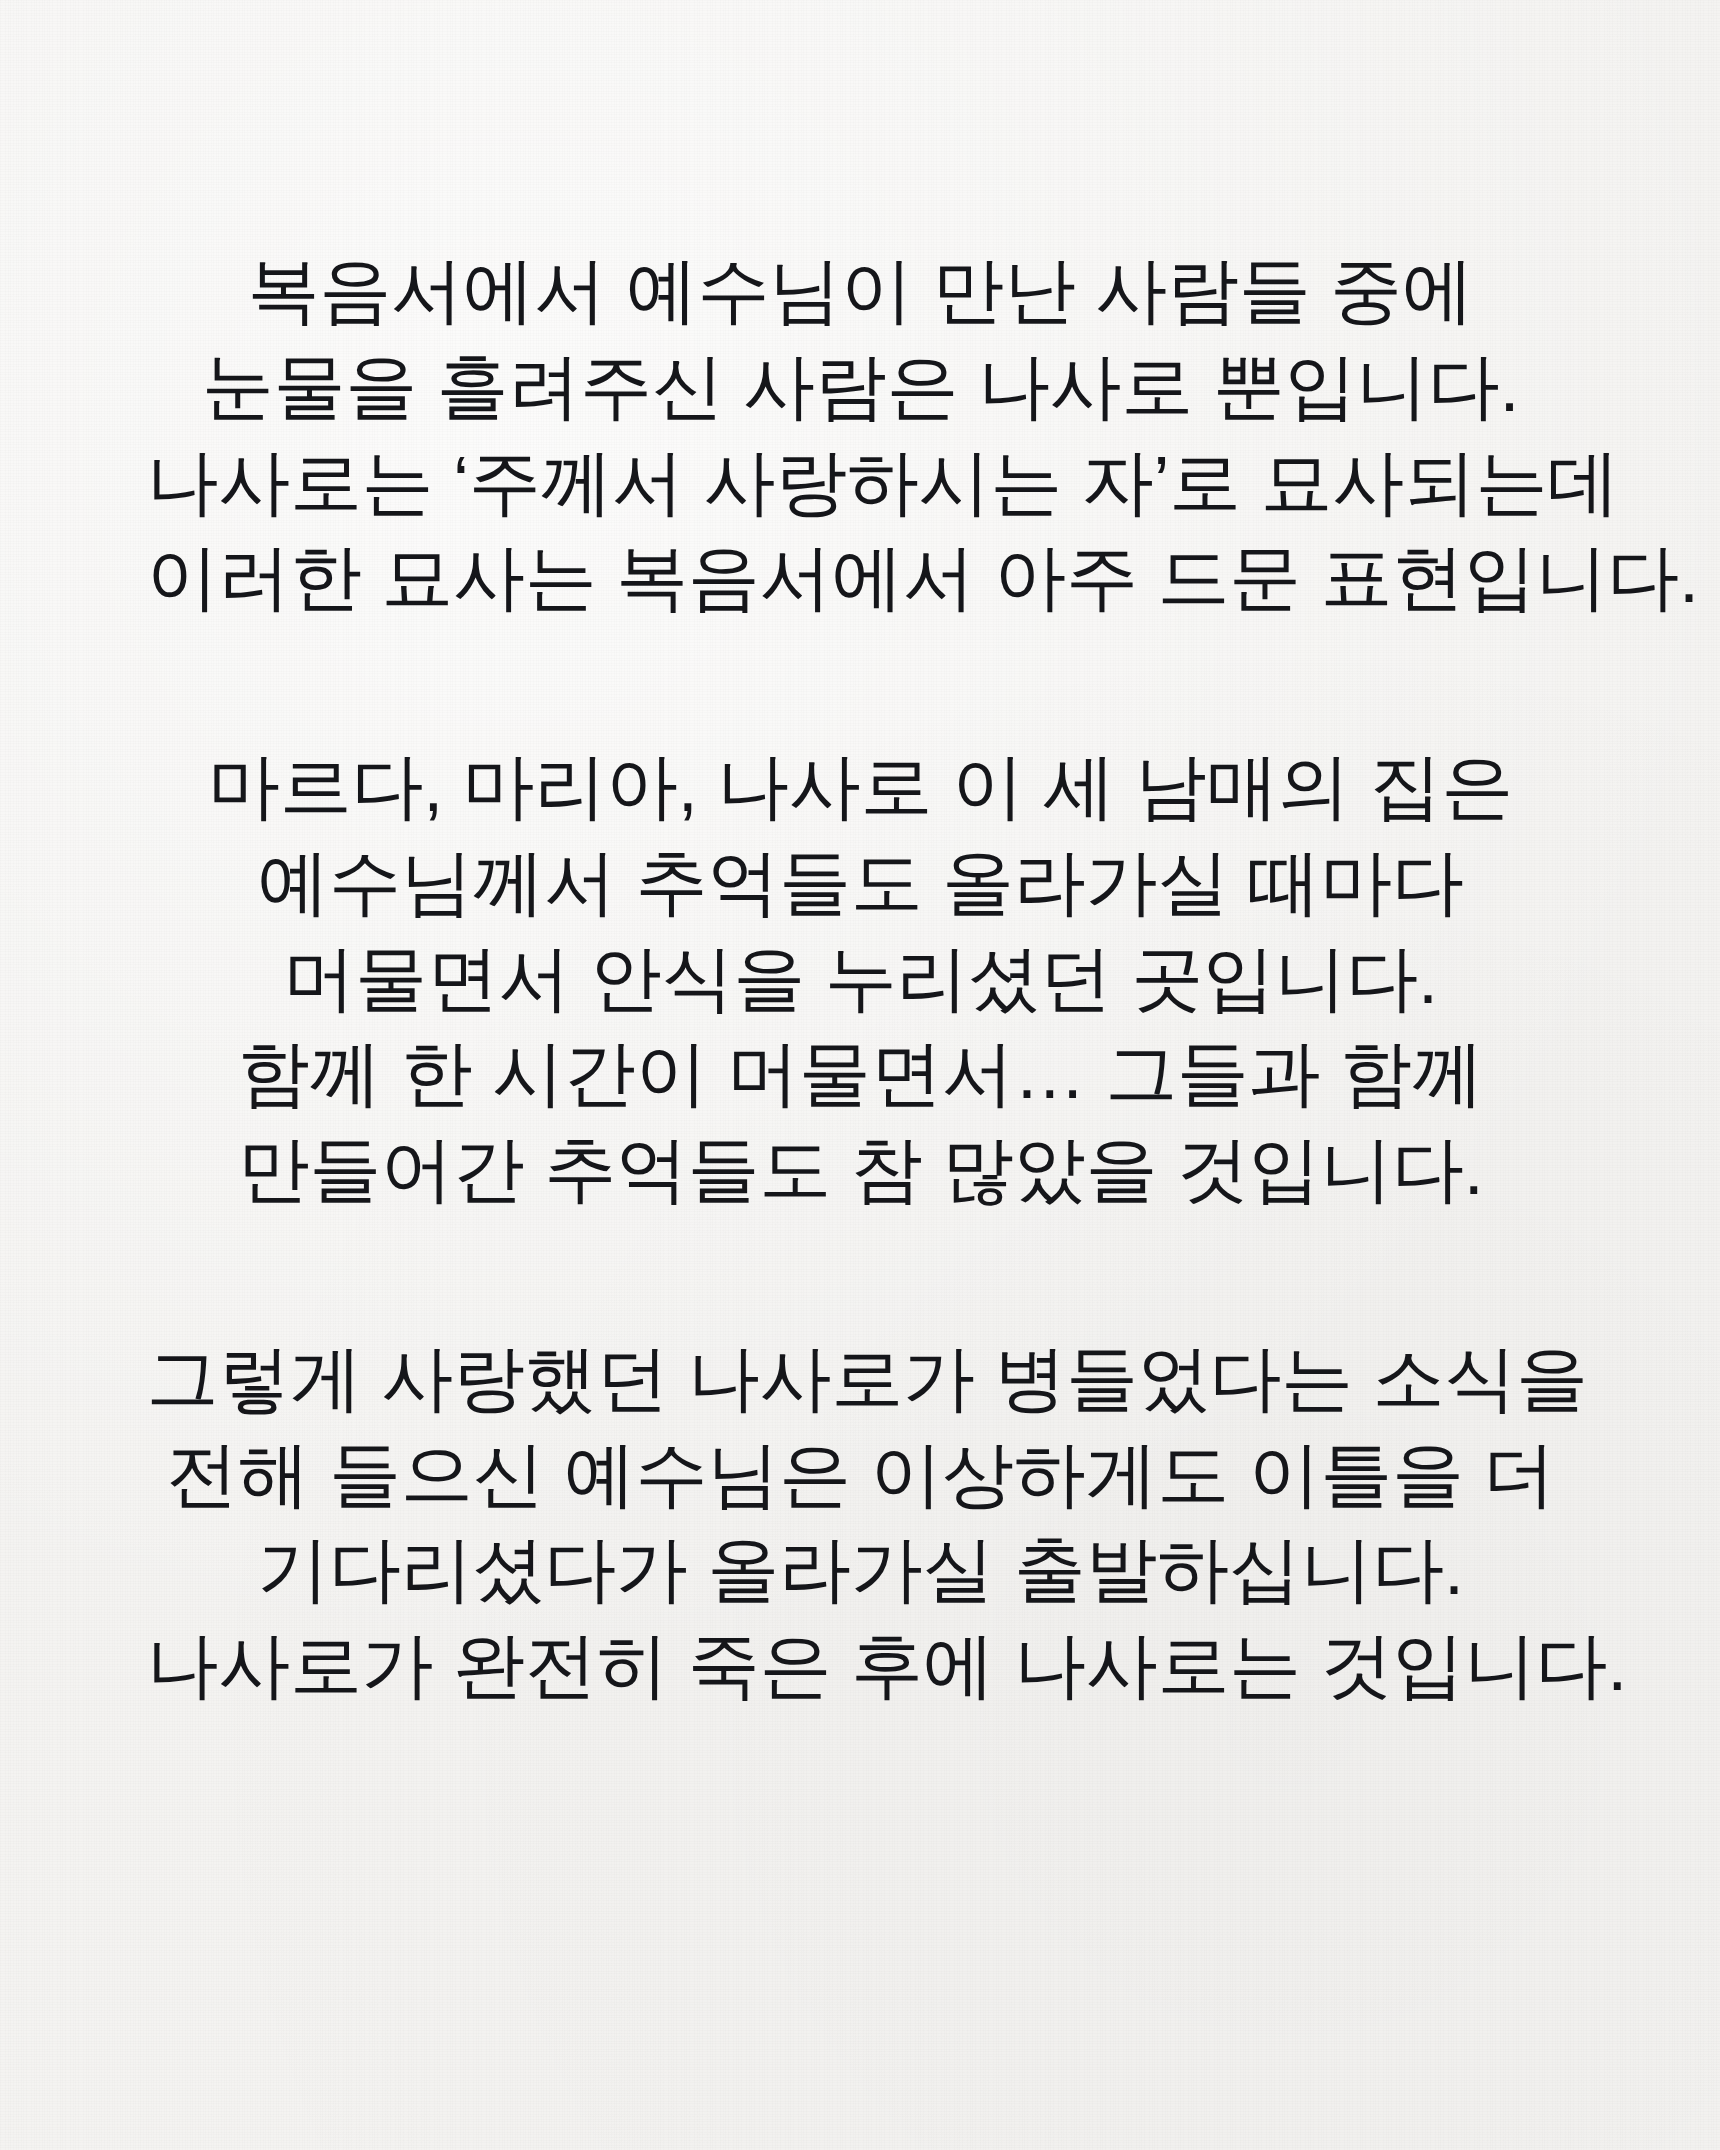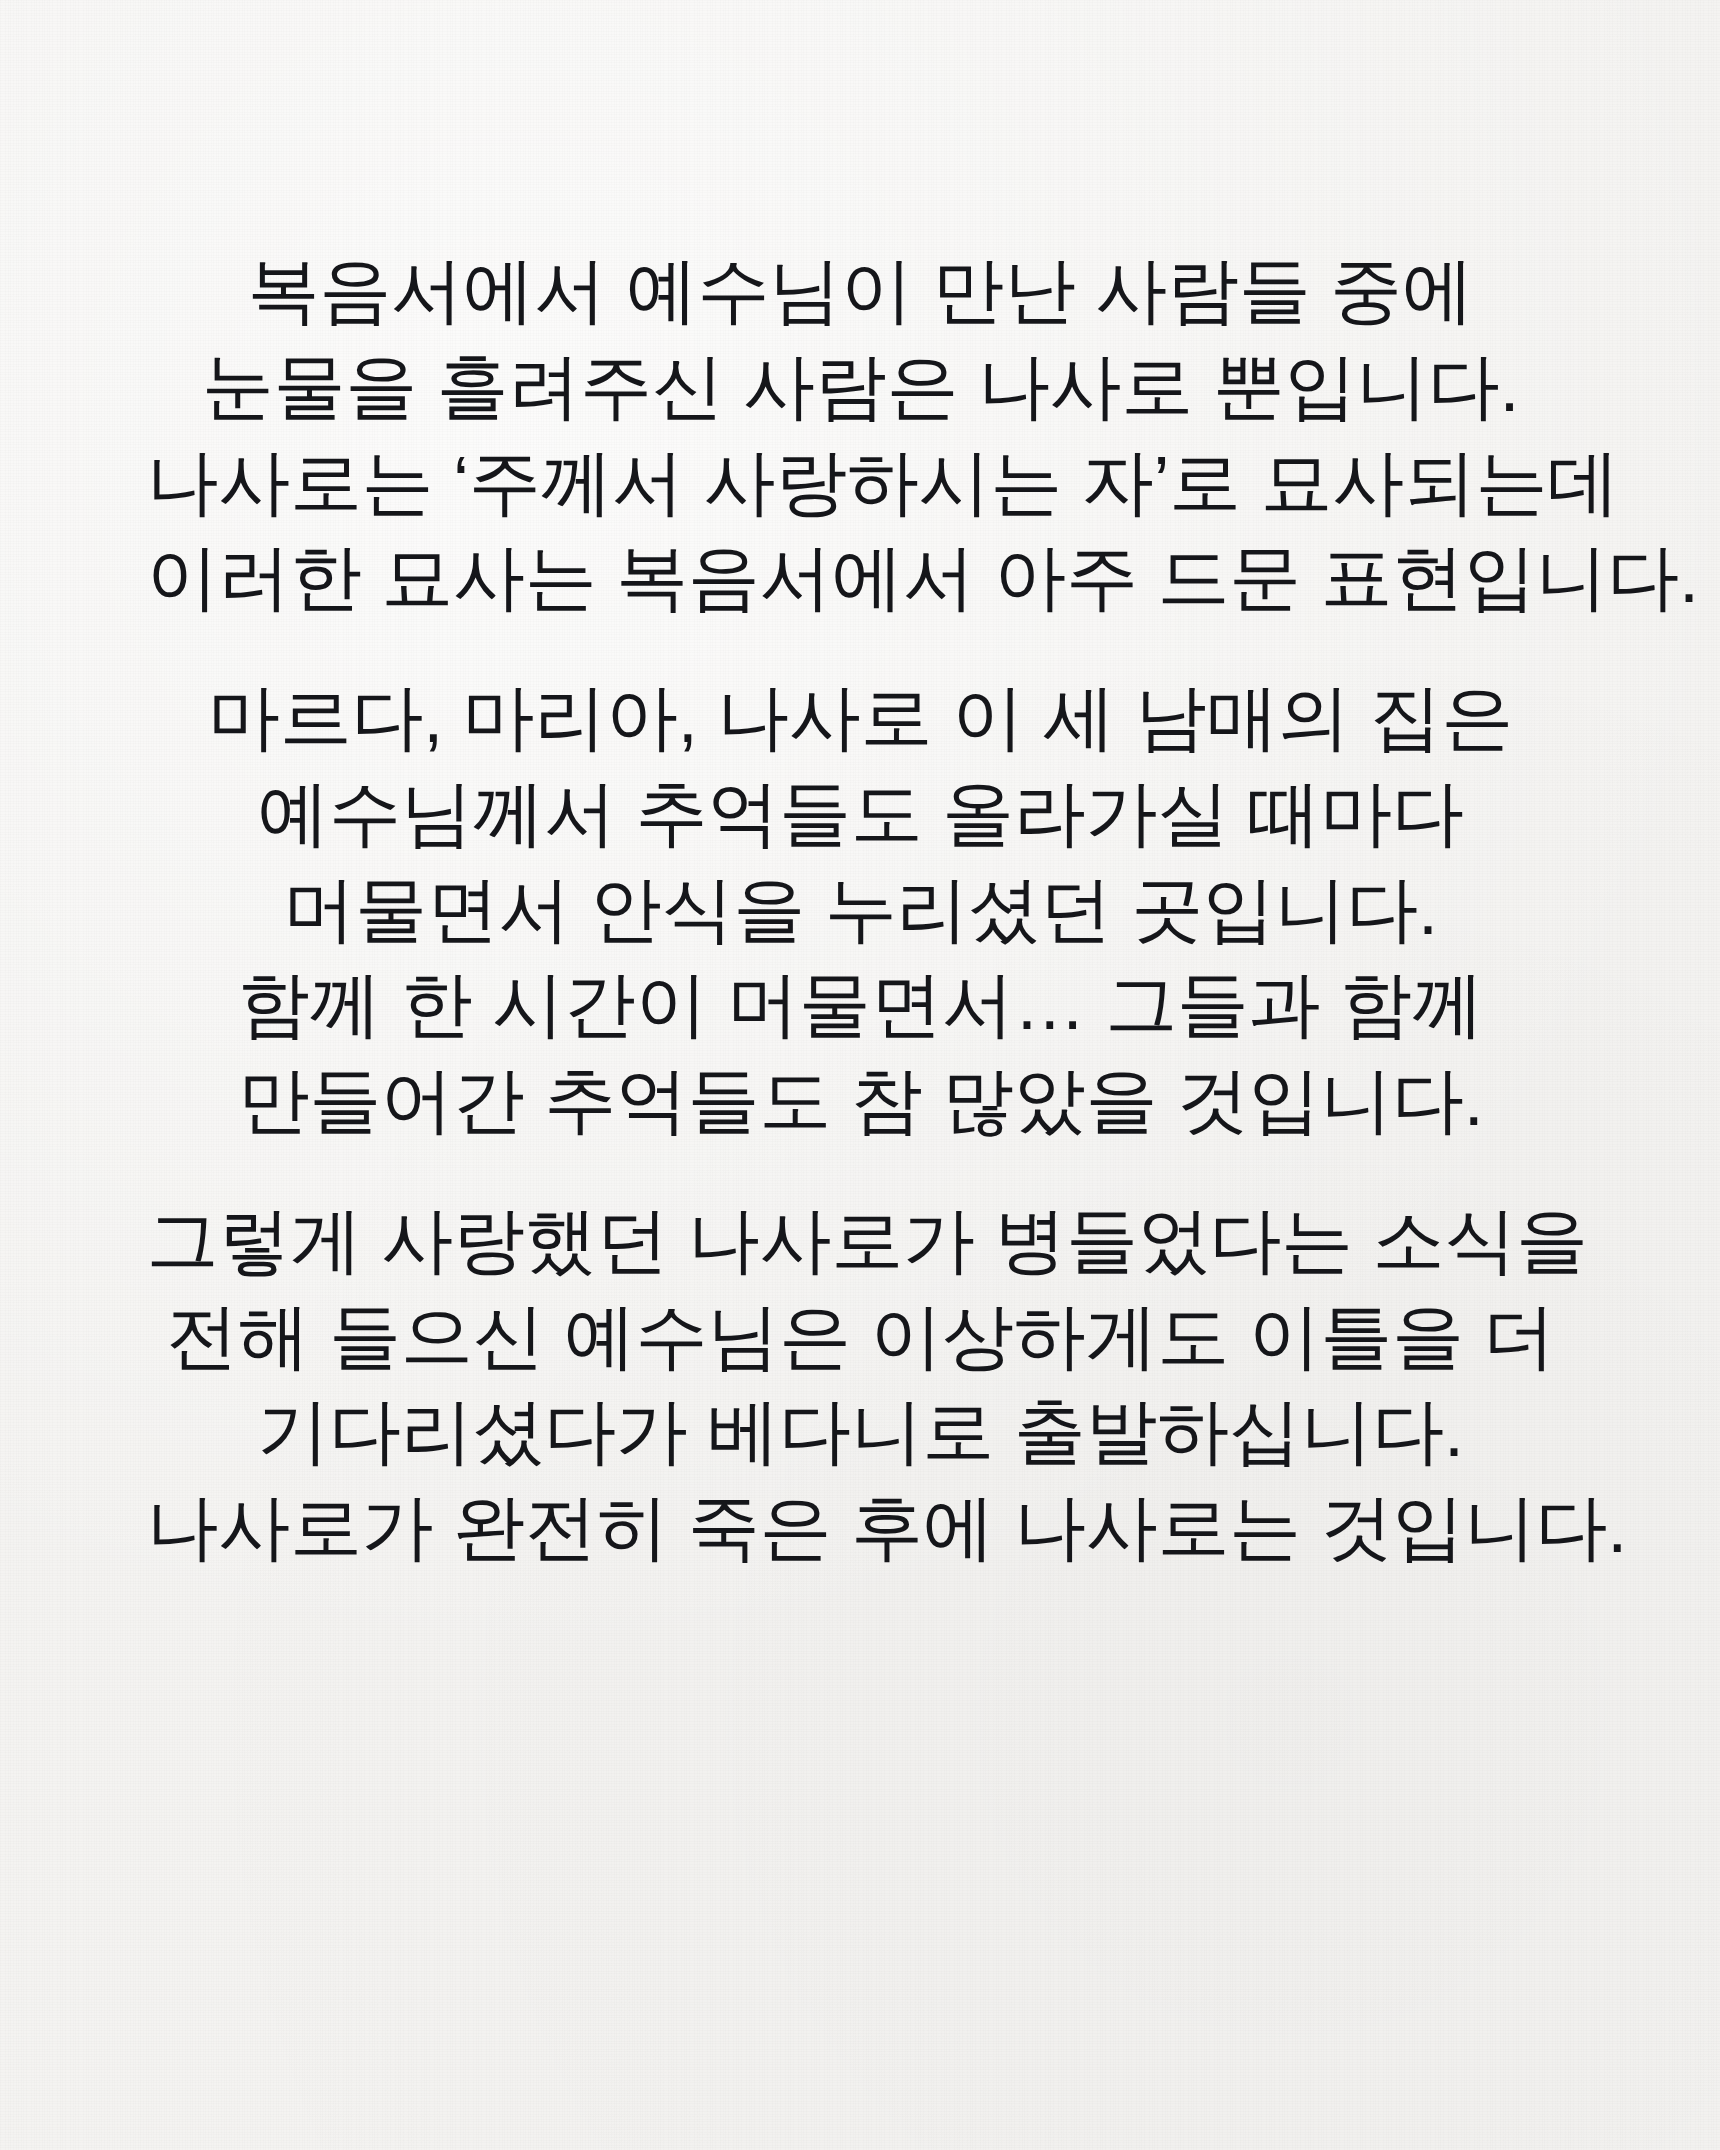--- a/index.html
+++ b/index.html
@@ -40,21 +40,21 @@
     line-height: 1.33;
     letter-spacing: -0.3px;
     font-weight: 400;
     word-break: keep-all;
   }
 
   .paragraph {
     margin: 0;
   }
   .paragraph + .paragraph {
-    margin-top: 44px;
+    margin-top: 113px;
   }
   .line {
     display: block;
     white-space: pre;
   }
 </style>
 </head>
 <body>
 
 <div class="page">
@@ -71,19 +71,19 @@
       <span class="line">마르다, 마리아, 나사로 이 세 남매의 집은</span>
       <span class="line">예수님께서 추억들도 올라가실 때마다</span>
       <span class="line">머물면서 안식을 누리셨던 곳입니다.</span>
       <span class="line">함께 한 시간이 머물면서… 그들과 함께</span>
       <span class="line">만들어간 추억들도 참 많았을 것입니다.</span>
     </p>
 
     <p class="paragraph">
       <span class="line">그렇게 사랑했던 나사로가 병들었다는 소식을</span>
       <span class="line">전해 들으신 예수님은 이상하게도 이틀을 더</span>
-      <span class="line">기다리셨다가 베다니로 출발하십니다.</span>
+      <span class="line">기다리셨다가 올라가실 출발하십니다.</span>
       <span class="line">나사로가 완전히 죽은 후에 나사로는 것입니다.</span>
     </p>
 
   </div>
 </div>
 
 
 </body></html>

